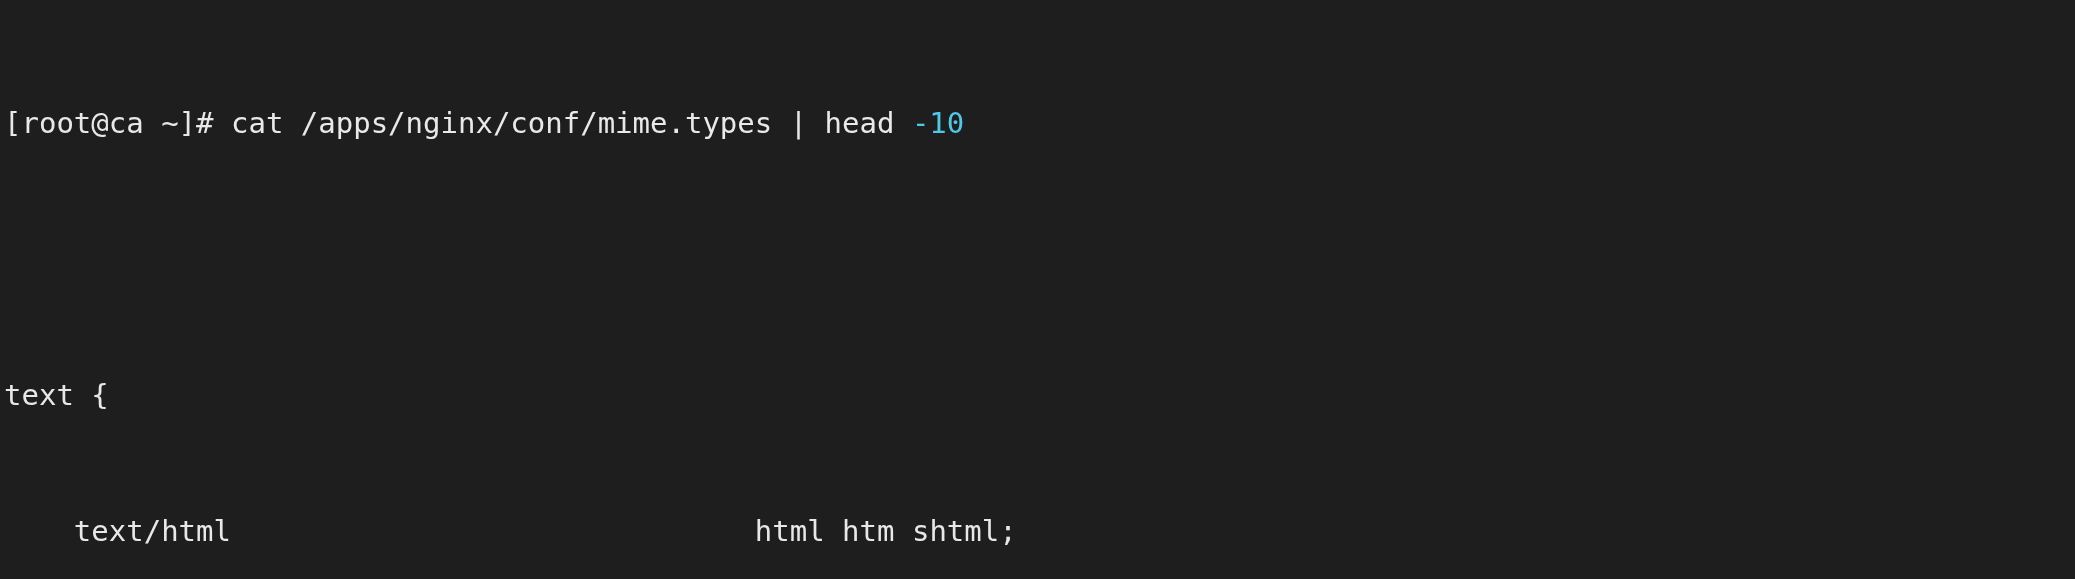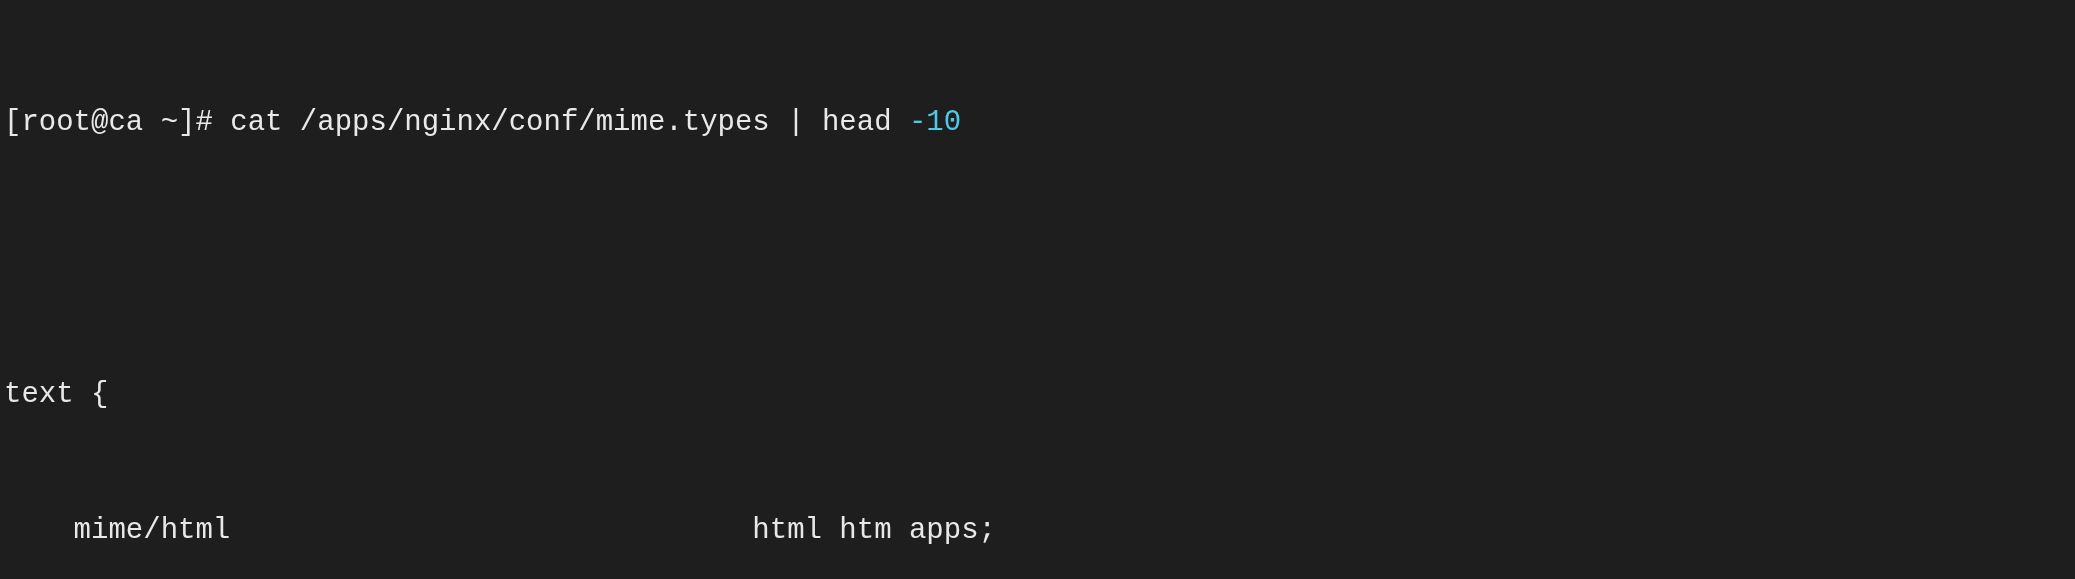--- a/index.html
+++ b/index.html
@@ -22,37 +22,36 @@
     font-size: 29px;
     line-height: 34px;
     color: #e8e8e8;
     white-space: pre;
     letter-spacing: 0px;
   }
   .line {
     height: 34px;
     white-space: pre;
     display: block;
-    font-family: Liberation Mono, monospace;
   }
   .fg-white   { color: #e9e9e9; }
   .fg-cyan    { color: #4ec9e8; }
 </style>
 </head>
 <body>
 
 <div id="terminal">
 
   <div class="line"><span>[root@ca ~]# </span><span class="fg-white">cat /apps/nginx/conf/mime.types | head </span><span class="fg-cyan">-10</span></div>
 
   <div class="line"></div>
 
   <div class="line">text {</div>
 
-  <div class="line"><span>    mime/html</span><span>                              </span><span>html htm apps;</span></div>
+  <div class="line"><span>    text/html</span><span>                              </span><span>html htm shtml;</span></div>
 
   
 
   
 
   
 
   
 
   

